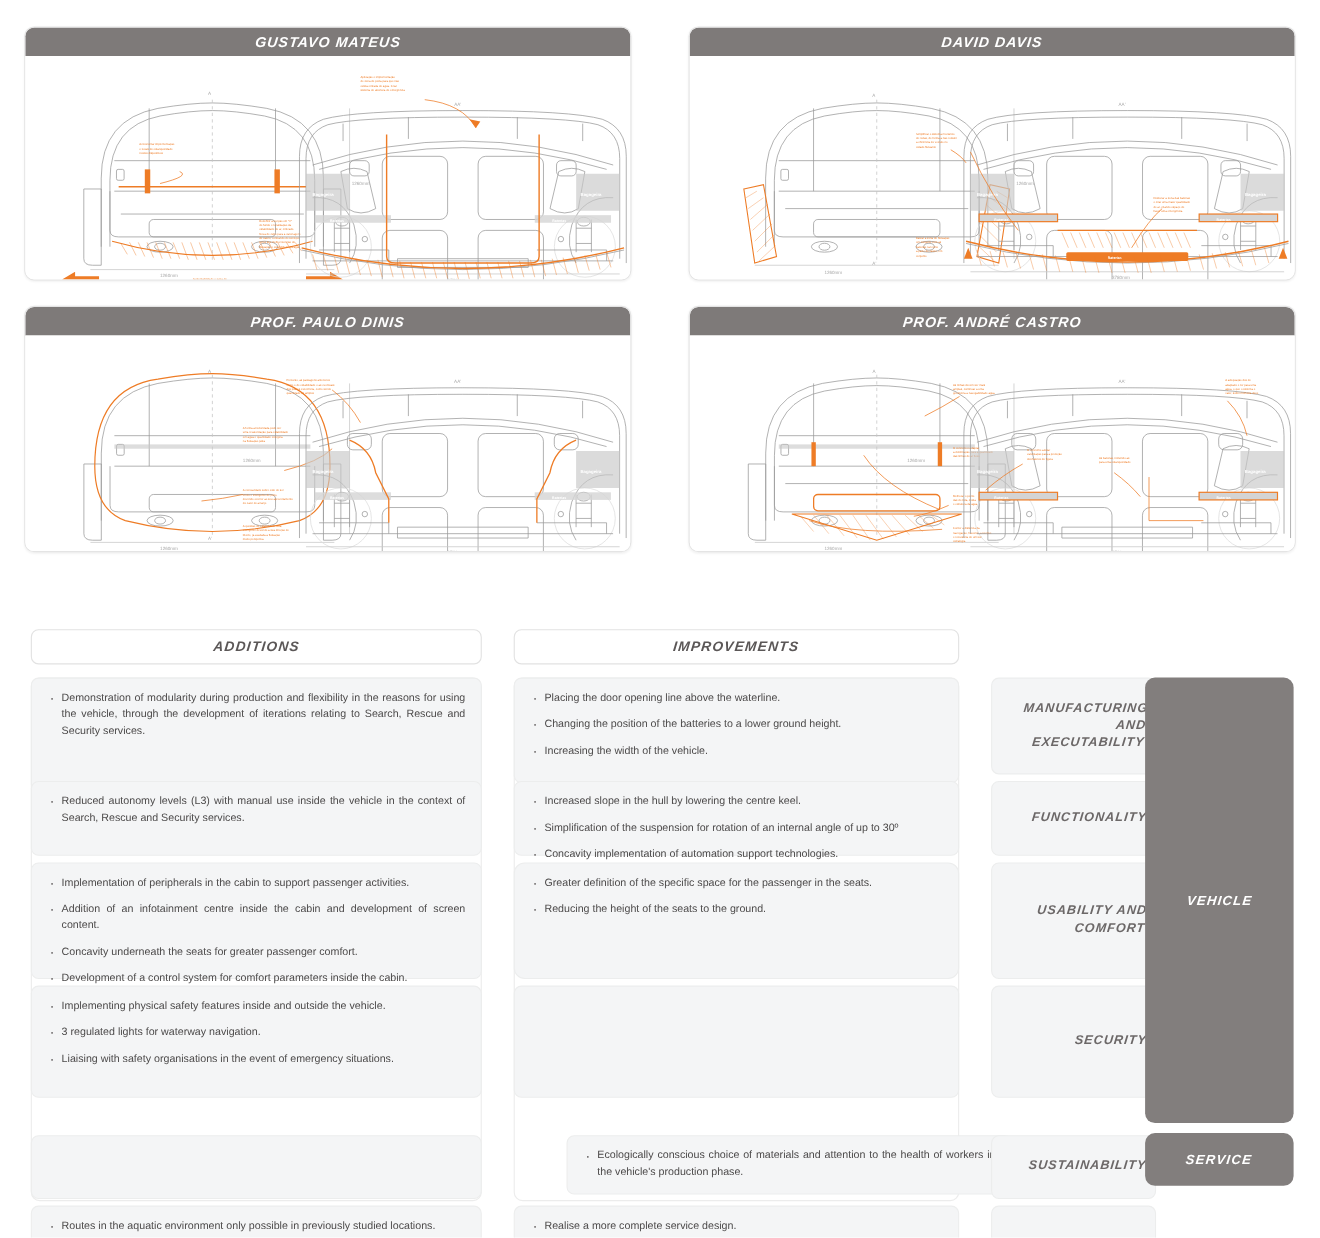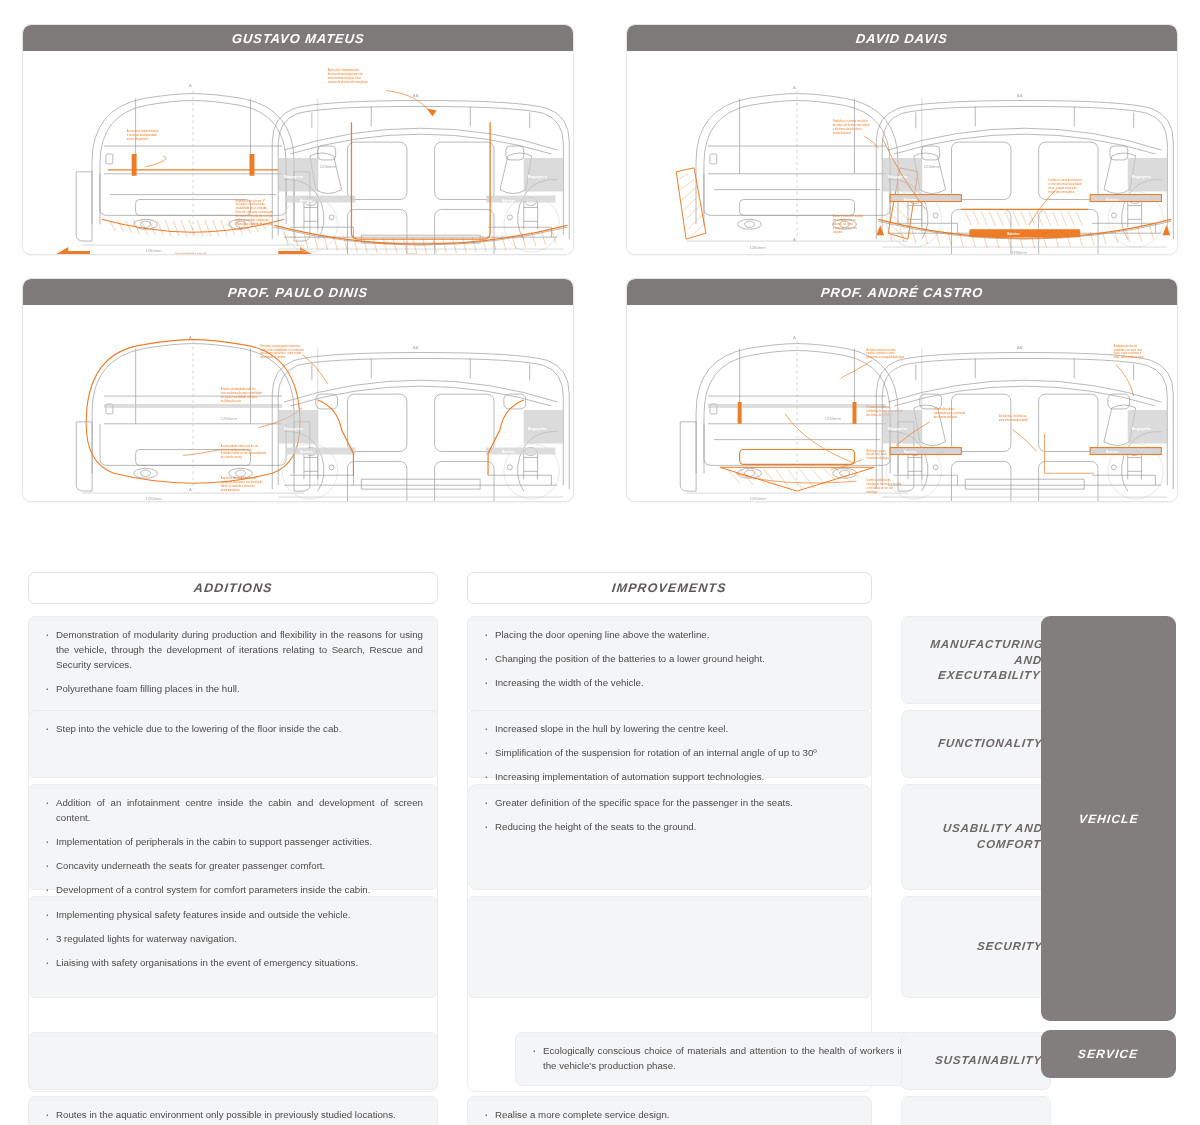--- a/index.html
+++ b/index.html
@@ -697,56 +697,55 @@
     </div>
 
     <div class="frame" id="frame-add"></div>
     <div class="frame" id="frame-imp"></div>
 
     <div class="grid" id="grid">
         <div class="trow" style="height: 88px;">
           <div class="cell col-add" style="height: 104px;">
             <ul class="bullets">
               <li>Demonstration of modularity during production and flexibility in the reasons for using the vehicle, through the development of iterations relating to Search, Rescue and Security services.</li>
-              <li>Polyurethane foam filling places in the hull.</li>
             </ul>
           </div>
           <div class="cell col-imp" style="height: 96px;">
             <ul class="bullets">
               <li>Placing the door opening line above the waterline.</li>
               <li>Changing the position of the batteries to a lower ground height.</li>
               <li>Increasing the width of the vehicle.</li>
             </ul>
           </div>
           <div class="cell col-cat" style="height: 88px;">
             <div class="cat-label">MANUFACTURING<br>AND EXECUTABILITY</div>
           </div>
         </div>
         <div class="trow" style="height: 68px;">
           <div class="cell col-add" style="height: 68px;">
             <ul class="bullets">
-              <li>Step into the vehicle due to the lowering of the floor inside the cab.</li>
+              <li>Reduced autonomy levels (L3) with manual use inside the vehicle in the context of Search, Rescue and Security services.</li>
             </ul>
           </div>
           <div class="cell col-imp" style="height: 68px;">
             <ul class="bullets">
               <li>Increased slope in the hull by lowering the centre keel.</li>
               <li>Simplification of the suspension for rotation of an internal angle of up to 30º</li>
-              <li>Increasing implementation of automation support technologies.</li>
+              <li>Concavity implementation of automation support technologies.</li>
             </ul>
           </div>
           <div class="cell col-cat" style="height: 68px;">
             <div class="cat-label">FUNCTIONALITY</div>
           </div>
         </div>
         <div class="trow" style="height: 106px;">
           <div class="cell col-add" style="height: 106px;">
             <ul class="bullets">
+              <li>Implementation of peripherals in the cabin to support passenger activities.</li>
               <li>Addition of an infotainment centre inside the cabin and development of screen content.</li>
-              <li>Implementation of peripherals in the cabin to support passenger activities.</li>
               <li>Concavity underneath the seats for greater passenger comfort.</li>
               <li>Development of a control system for comfort parameters inside the cabin.</li>
             </ul>
           </div>
           <div class="cell col-imp" style="height: 106px; border-radius: 10px;">
             <ul class="bullets">
               <li>Greater definition of the specific space for the passenger in the seats.</li>
               <li>Reducing the height of the seats to the ground.</li>
             </ul>
           </div>

